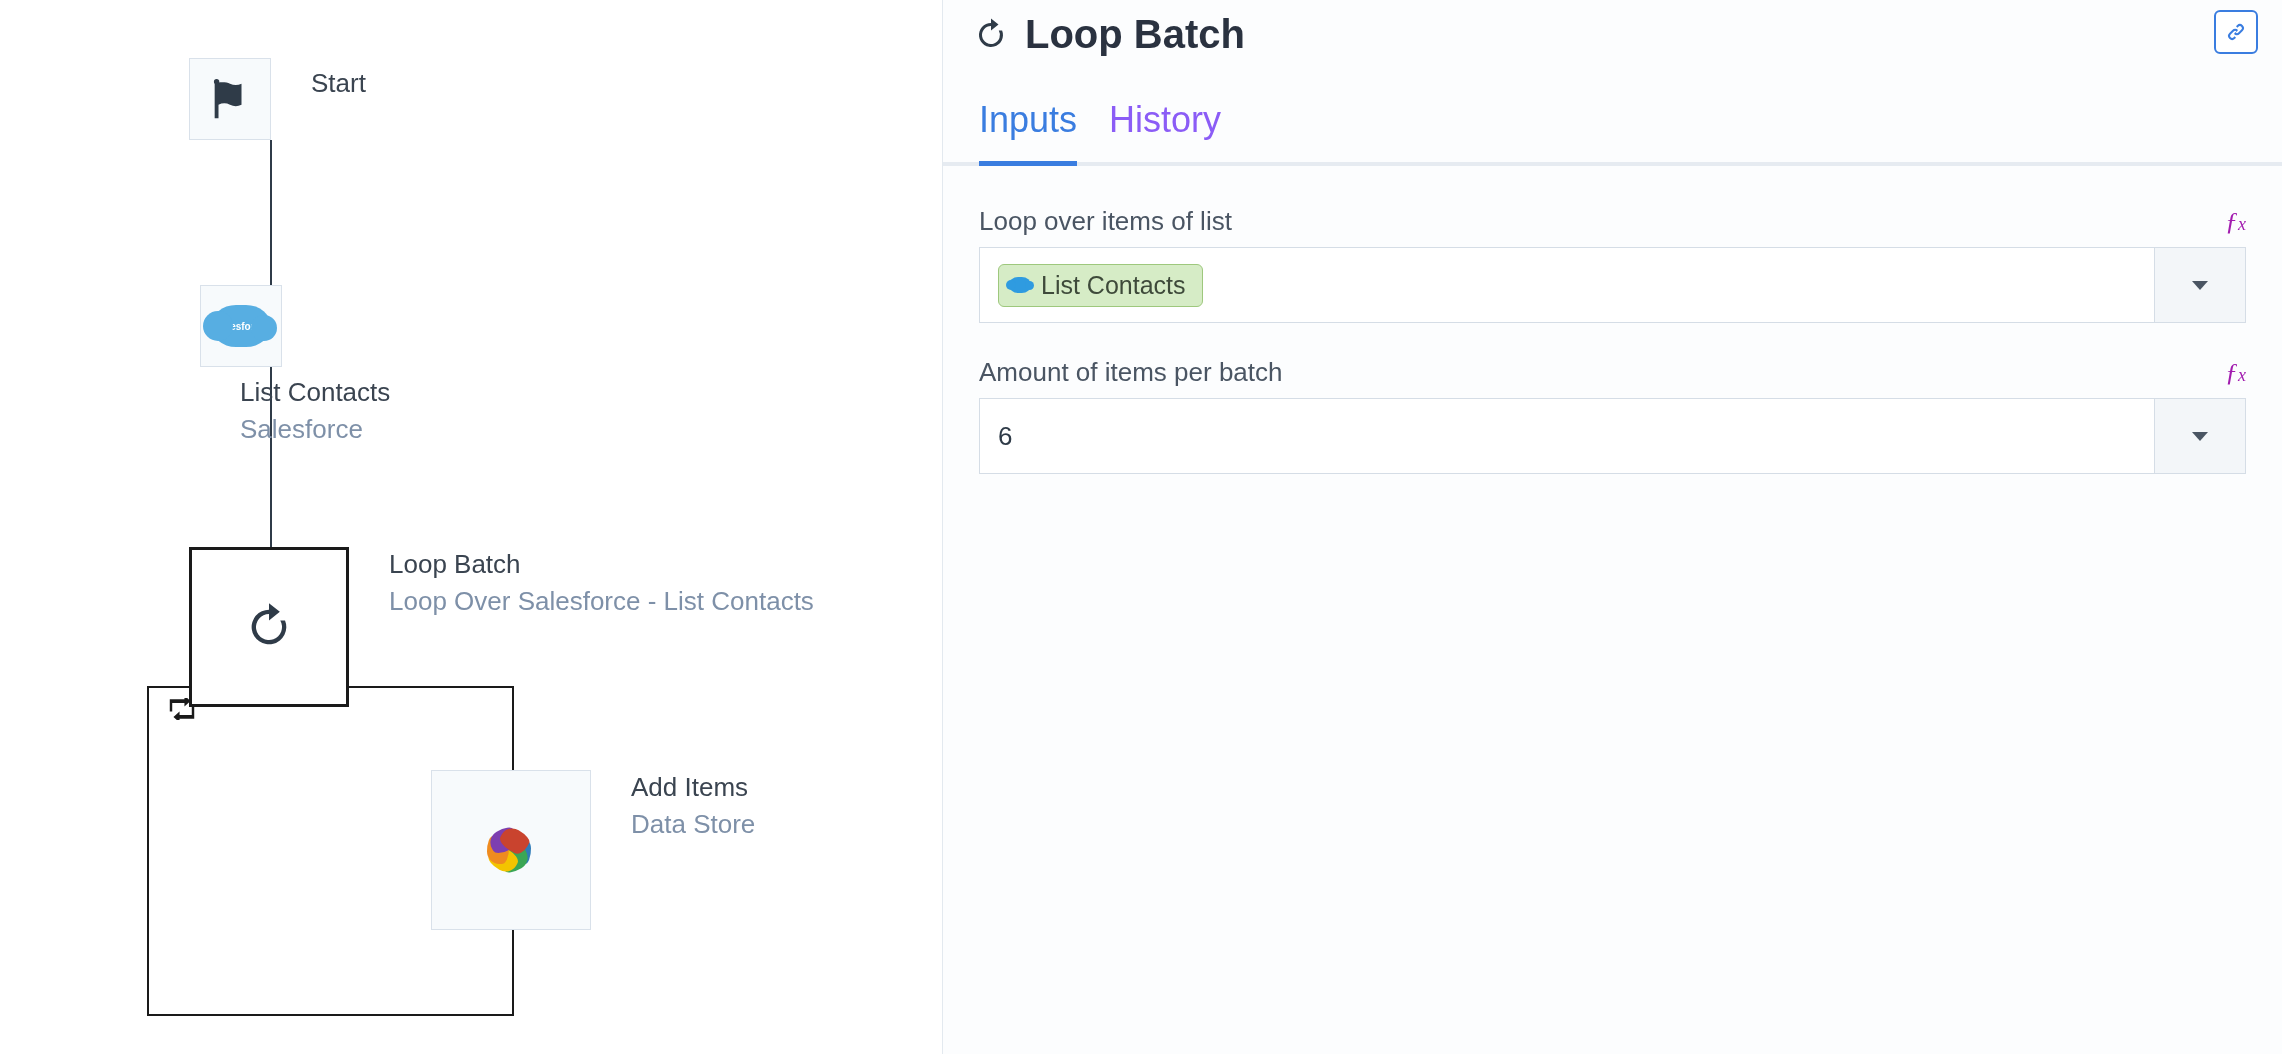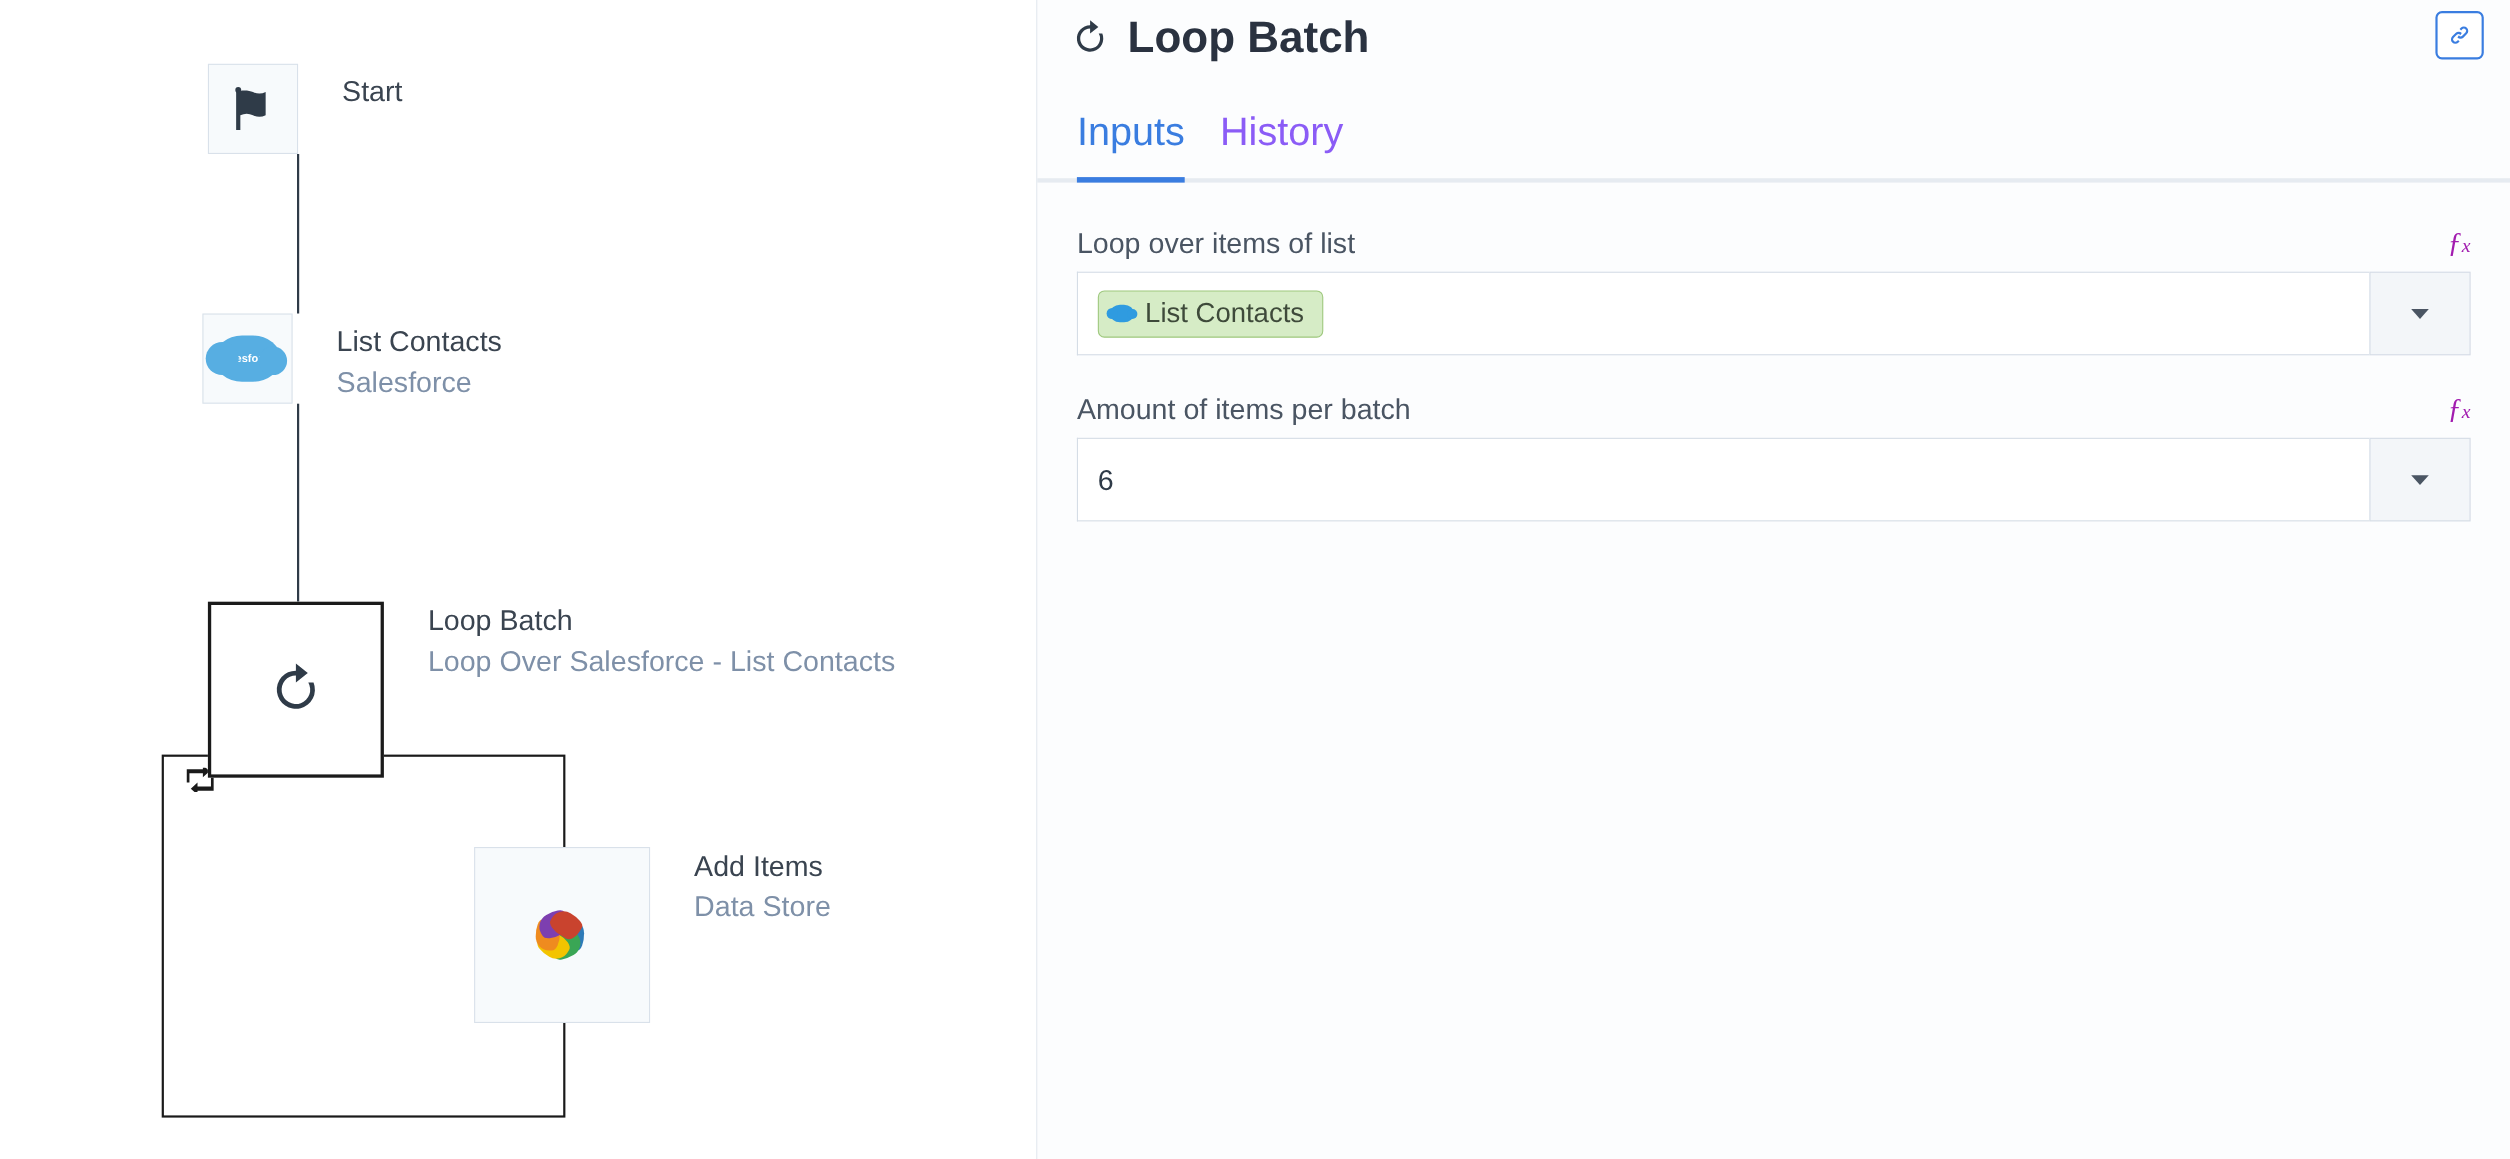--- a/index.html
+++ b/index.html
@@ -146,21 +146,21 @@
   }
   .tab.active {
     color: #3a7de0;
     border-bottom: 5px solid #3a7de0;
   }
   
   .form {
     padding: 40px 36px 0 36px;
   }
   .field-label-row {
-    display:flex; justify-content:space-between;
+    display:flex; align-items:center; justify-content:space-between;
     margin-bottom: 10px;
   }
   .field-label {
     font-size: 26px;
     color: #4a5563;
   }
   .fx-icon {
     font-family: "Georgia", serif;
     font-style: italic;
     font-size: 26px;
@@ -229,21 +229,21 @@
         <svg class="flag-icon" viewBox="0 0 24 24">
           <path d="M4 2v20h2v-7c2-1 4-1 6 0s4 1 6 0V4c-2 1-4 1-6 0S6 3 4 4V2z"></path>
           <circle cx="5" cy="3" r="1.4"></circle>
         </svg>
       </div>
       <div class="node-labels">
         <div class="node-title">Start</div>
       </div>
     </div>
 
-    <div class="node" style="left:184px; top:285px;">
+    <div class="node" style="left:200px; top:285px;flex-direction:column;">
       <div class="node-box">
         <div class="sf-cloud">salesforce</div>
       </div>
       <div class="node-labels">
         <div class="node-title">List Contacts</div>
         <div class="node-subtitle">Salesforce</div>
       </div>
     </div>
 
     <div class="loop-container" style="left:147px; top:686px; width:367px; height:330px;">

